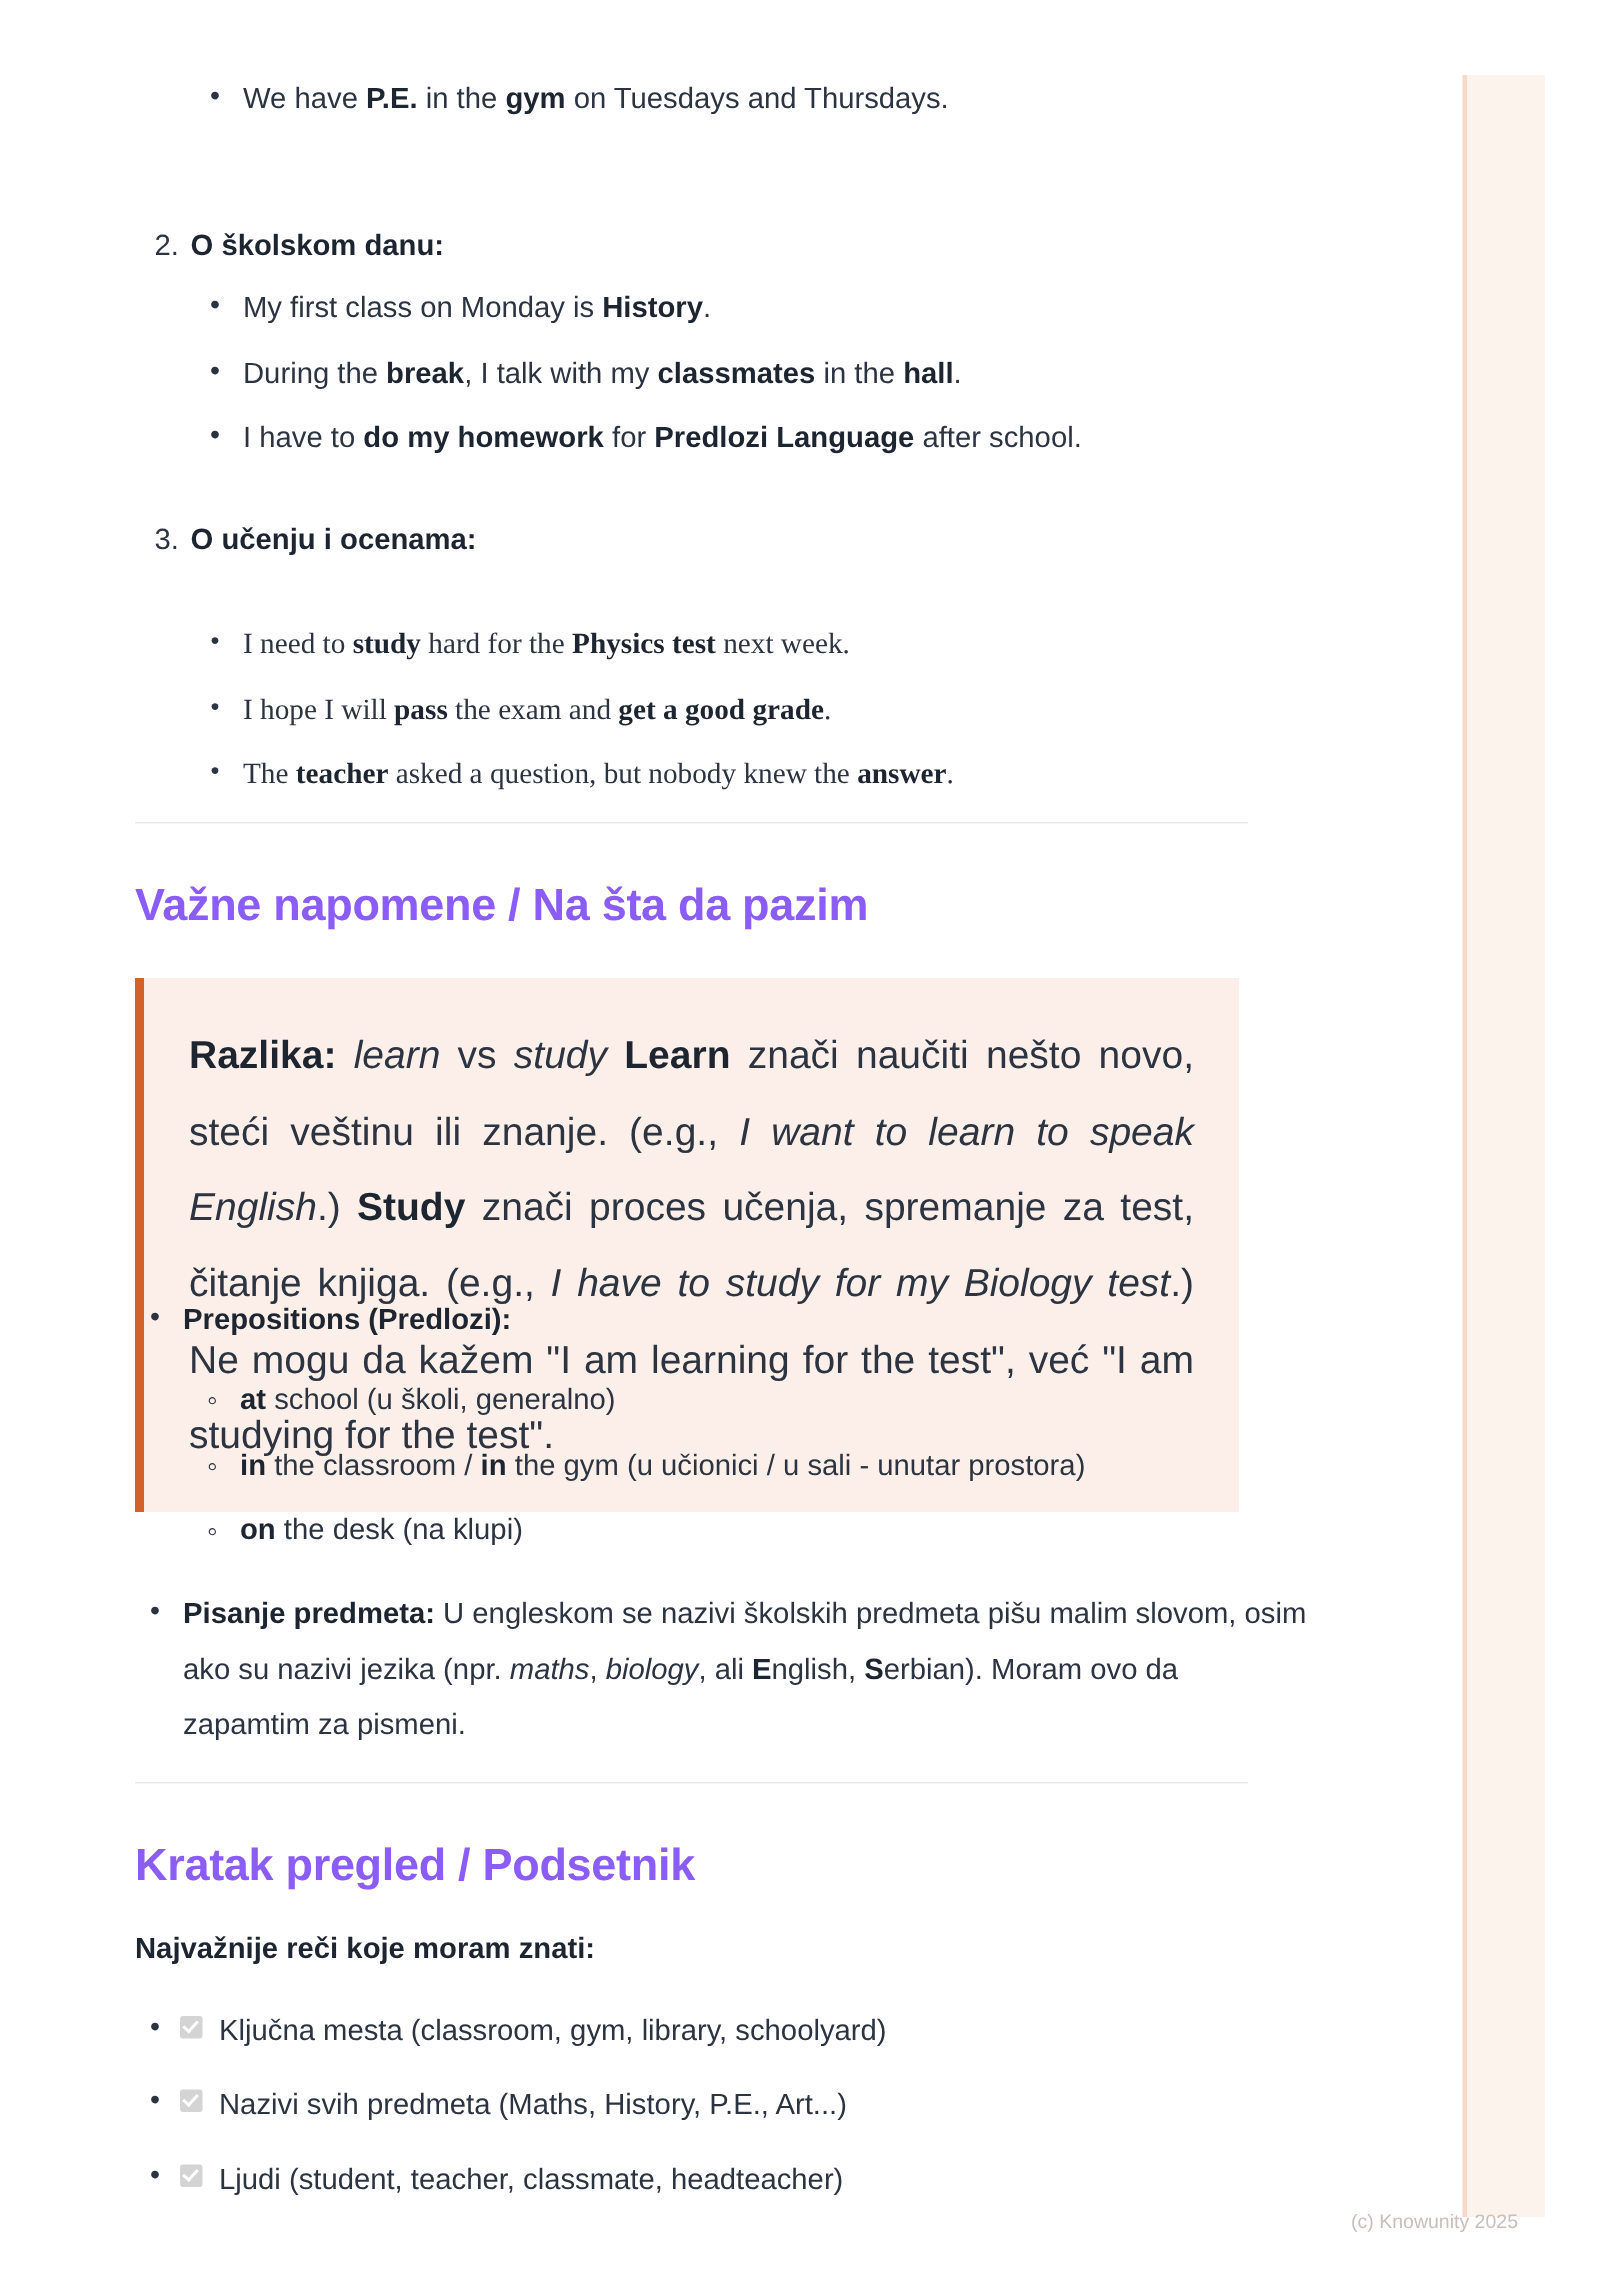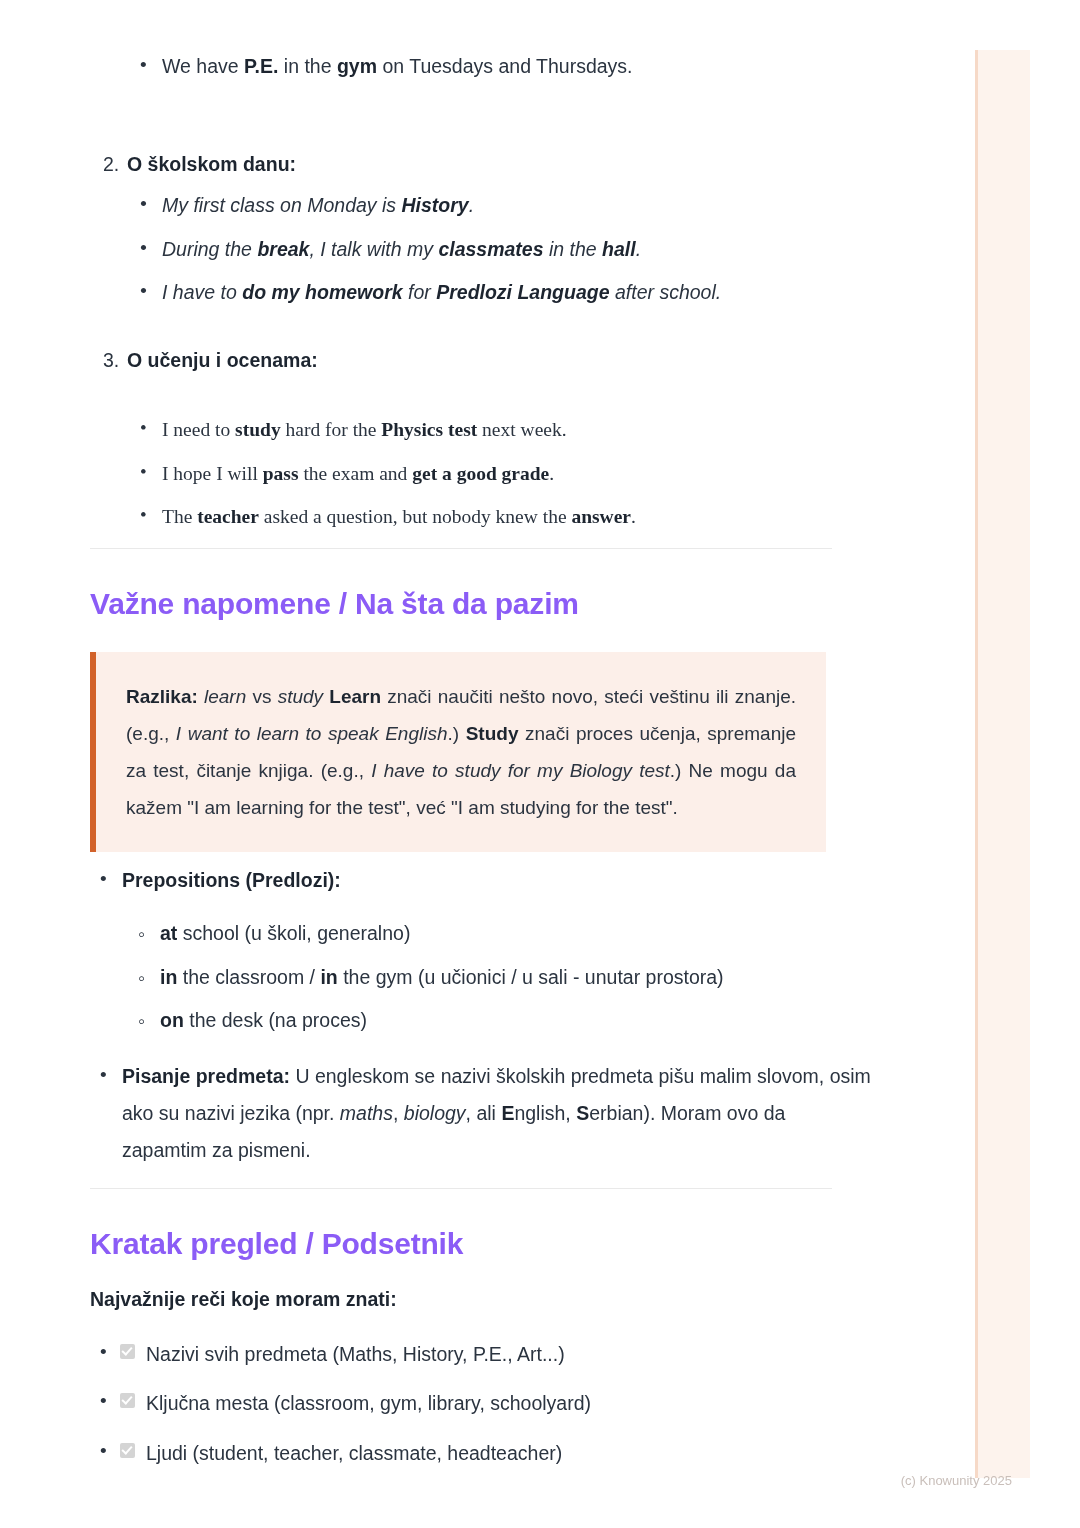--- a/index.html
+++ b/index.html
@@ -116,21 +116,21 @@
 
   
   .callout {
     background: #fcefe9;
     border-left: 6px solid #d2622a;
     padding: 26px 30px 26px 30px;
     box-sizing: border-box;
   }
   .callout p {
     margin: 0;
-    font-size: 19px;
+    font-size: 26px;
     line-height: 1.95;
     text-align: justify;
     color: #2b3440;
   }
 
   
   .check-li {
     position: relative;
     padding-left: 56px;
     margin: 0 0 22px 0;
@@ -191,21 +191,21 @@
     <div>
         <div class="bullet-li"><span>We have </span><b>P.E.</b><span> in the </span><b>gym</b><span> on Tuesdays and Thursdays.</span></div>
       </div>
   </div>
 
   <div class="abs" style="left:0; top:150px; width:820px;">
     <div class="num-li">
       <span class="num">2.</span>
       <strong class="num-text">O školskom danu:</strong>
     </div>
-    <div class="lvl1" style="font-style:italic;">
+    <div class="lvl1" style="">
       <div>
           <div class="bullet-li"><span>My first class on Monday is </span><b>History</b><span>.</span></div>
           <div class="bullet-li"><span>During the </span><b>break</b><span>, I talk with my </span><b>classmates</b><span> in the </span><b>hall</b><span>.</span></div>
           <div class="bullet-li"><span>I have to </span><b>do my homework</b><span> for </span><b>Predlozi Language</b><span> after school.</span></div>
         </div>
     </div>
   </div>
 
   <div class="abs" style="left:0; top:346px; width:820px;">
     <div class="num-li">
@@ -230,38 +230,38 @@
   </div>
 
   <div class="abs" style="left:0; top:866px; width:850px;">
     <div class="bullet-li" style="margin-left:90px; padding-left:32px;">
       <span><b>Prepositions (Predlozi):</b></span>
     </div>
     <div style="margin-left:130px; margin-top:24px;">
       <div>
           <div class="circ-li"><b>at</b><span> school (u školi, generalno)</span></div>
           <div class="circ-li"><b>in</b><span> the classroom / </span><b>in</b><span> the gym (u učionici / u sali - unutar prostora)</span></div>
-          <div class="circ-li"><b>on</b><span> the desk (na proces)</span></div>
+          <div class="circ-li"><b>on</b><span> the desk (na klupi)</span></div>
         </div>
     </div>
   </div>
 
   <div class="abs bullet-li" style="left:90px; top:1058px; width:750px; padding-left:32px; line-height:1.9;">
     <span><b>Pisanje predmeta:</b><span> U engleskom se nazivi školskih predmeta pišu malim slovom, osim ako su nazivi jezika (npr. </span><i>maths</i><span>, </span><i>biology</i><span>, ali </span><b>E</b><span>nglish, </span><b>S</b><span>erbian). Moram ovo da zapamtim za pismeni.</span></span>
   </div>
 
   <div class="abs divider" style="left:90px; top:1188px; width:742px;"></div>
 
   <h2 class="abs h-orange" style="left:90px; top:1227px;">Kratak pregled / Podsetnik</h2>
 
   <div class="abs sub-bold" style="left:90px; top:1288px;">Najvažnije reči koje moram znati:</div>
 
   <div class="abs" style="left:90px; top:1341px; width:800px;">
     <div>
+        <div class="check-li"><span class="chk"></span><span>Ključna mesta (classroom, gym, library, schoolyard)</span></div>
         <div class="check-li"><span class="chk"></span><span>Nazivi svih predmeta (Maths, History, P.E., Art...)</span></div>
-        <div class="check-li"><span class="chk"></span><span>Ključna mesta (classroom, gym, library, schoolyard)</span></div>
         <div class="check-li"><span class="chk"></span><span>Ljudi (student, teacher, classmate, headteacher)</span></div>
       </div>
   </div>
 
 </div>
 
 <div class="watermark">(c) Knowunity 2025</div>
 
 </body></html>

